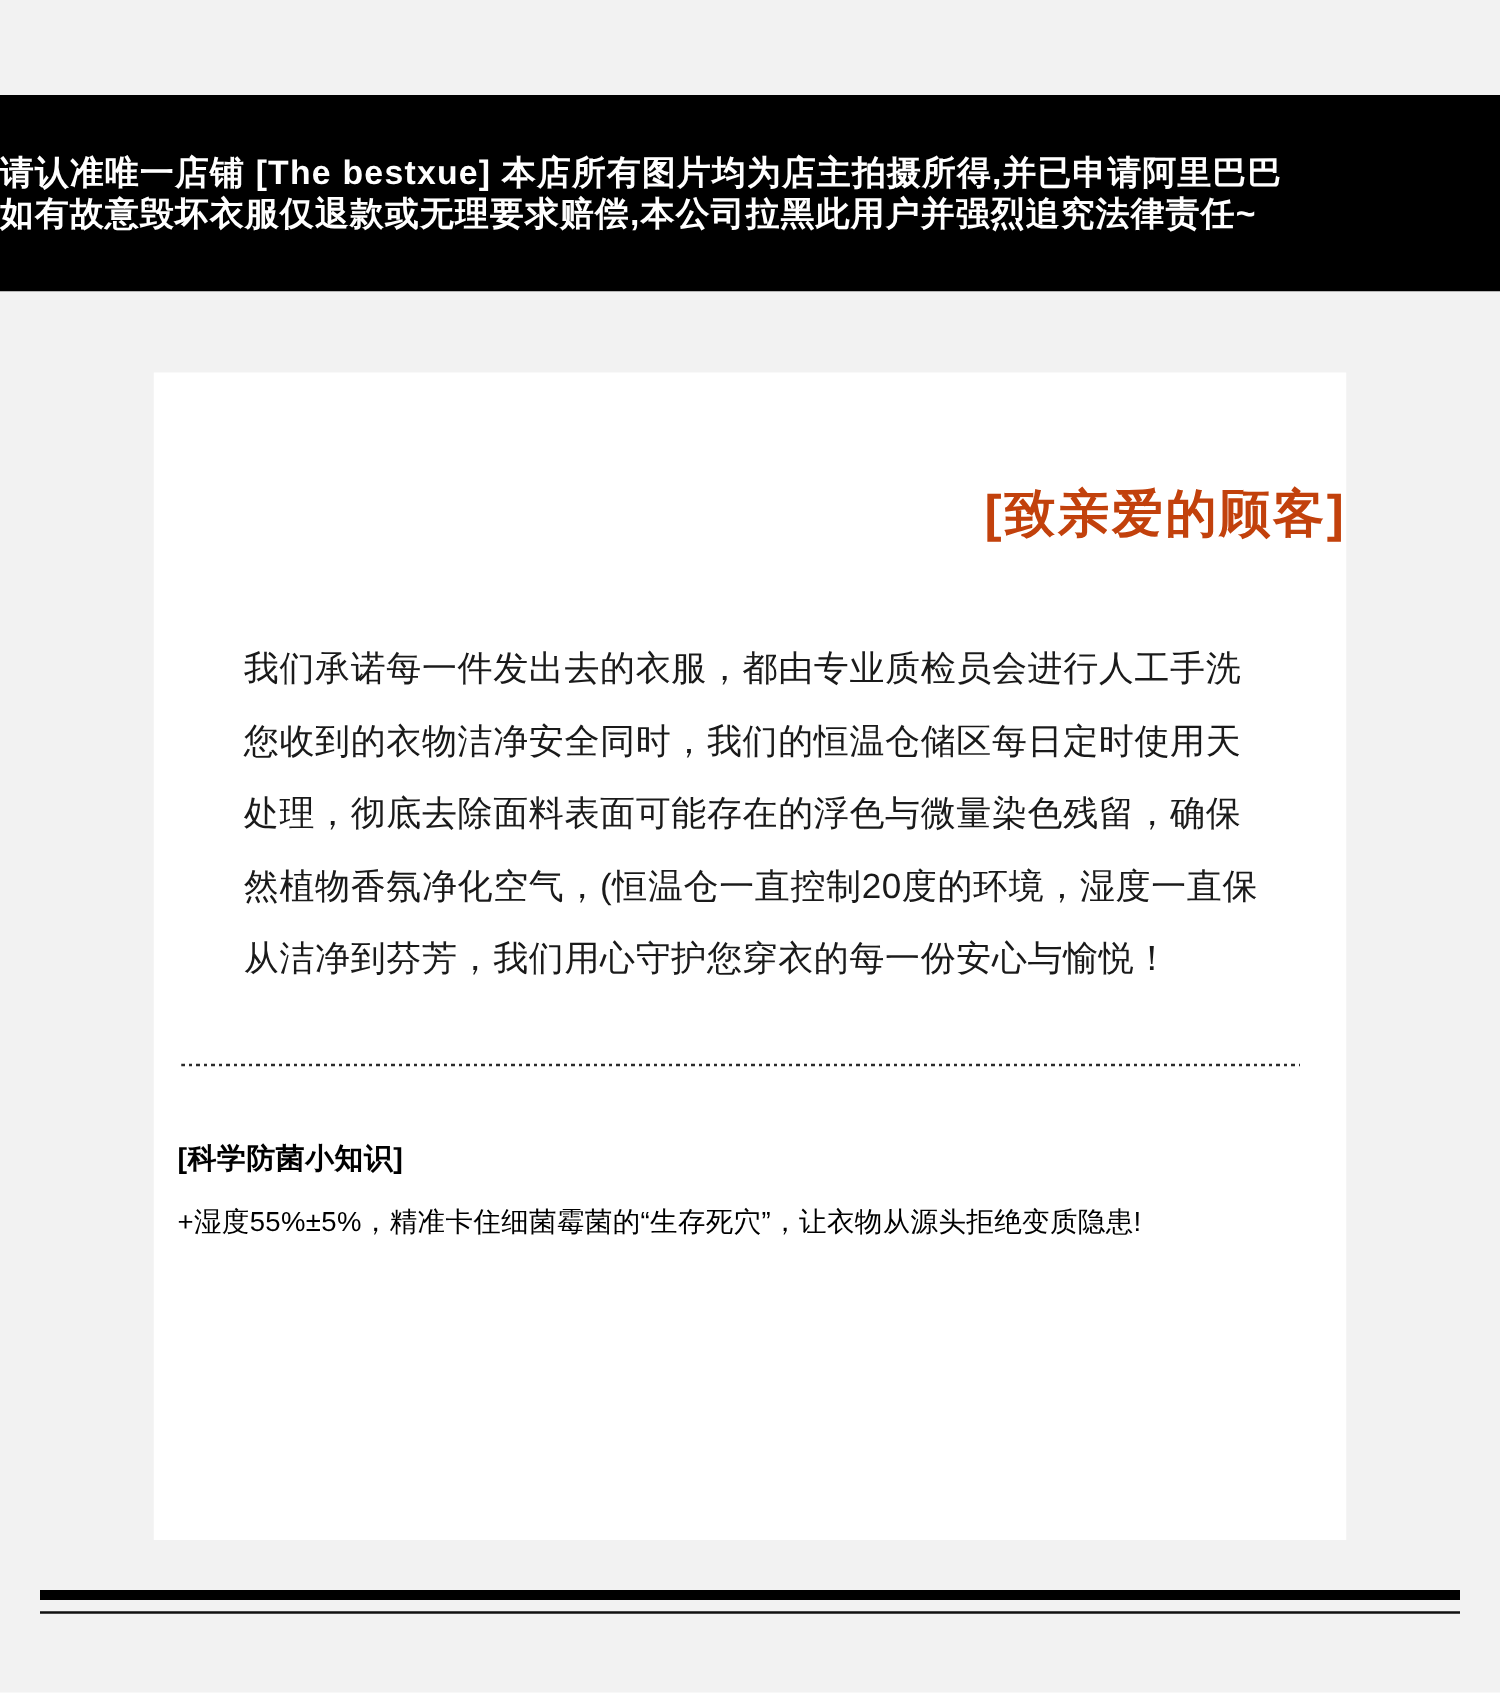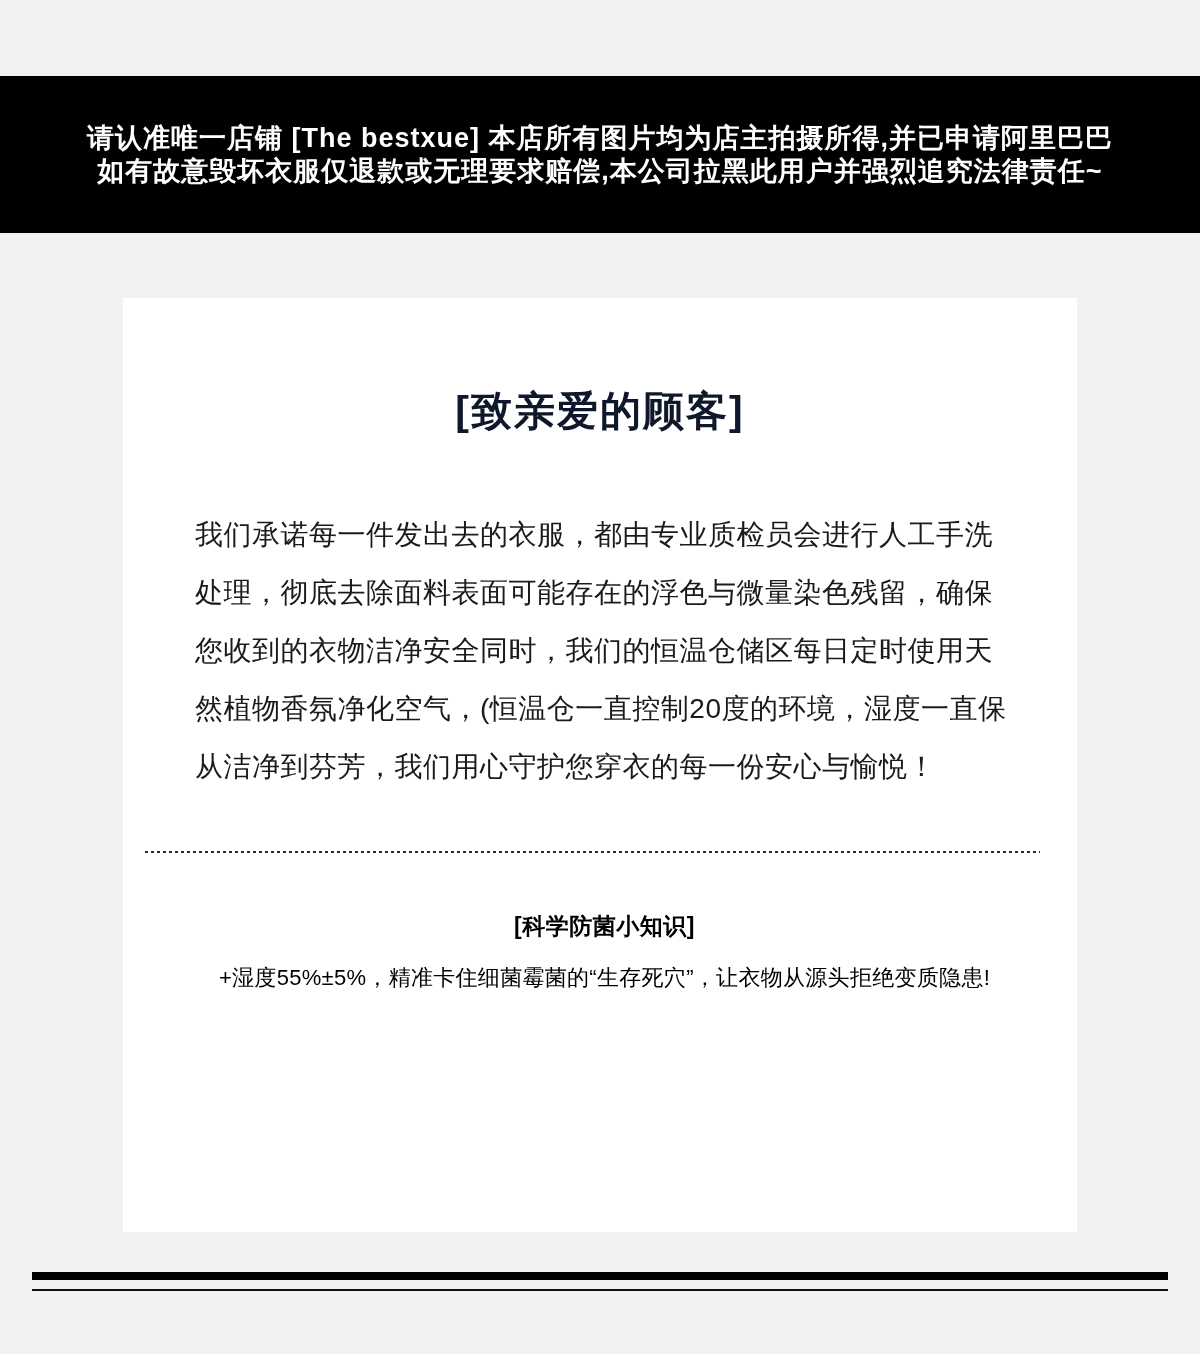--- a/index.html
+++ b/index.html
@@ -19,21 +19,21 @@
   .banner {
     position: absolute;
     top: 76px;
     left: 0;
     width: 1200px;
     height: 157px;
     background: #000000;
     display: flex;
     flex-direction: column;
     justify-content: center;
-    align-items: center;
+    align-items: flex-start;
   }
   .banner-line {
     color: #ffffff;
     font-weight: bold;
     font-size: 27px;
     line-height: 33px;
     letter-spacing: 1px;
     white-space: nowrap;
   }
 
@@ -42,24 +42,24 @@
     position: absolute;
     top: 298px;
     left: 123px;
     width: 954px;
     height: 934px;
     background: #ffffff;
   }
 
   .card-title {
     margin-top: 86px;
-    text-align: center;
+    text-align: right;
     font-size: 41px;
     font-weight: bold;
-    color: #0f172a;
+    color: #c2410c;
     letter-spacing: 2px;
   }
 
   .body-text {
     margin: 67px 40px 0 72px;
     font-size: 28px;
     color: #1a1a1a;
   }
   .body-line {
     line-height: 58px;
@@ -71,21 +71,20 @@
     margin-top: 55px;
     margin-left: 22px;
     width: 895px;
     height: 2px;
     background: repeating-linear-gradient(90deg, #2b2b2b 0 3px, transparent 3px 6px);
   }
 
   .science {
     margin: 58px 10px 0 19px;
     color: #000000;
-    text-align: center;
   }
   .science-heading {
     font-size: 23px;
     font-weight: bold;
     letter-spacing: 0.5px;
   }
   .science-lines {
     margin-top: 14px;
     font-size: 22px;
   }
@@ -119,22 +118,22 @@
 <div class="banner">
   <div class="banner-line">请认准唯一店铺 [The bestxue] 本店所有图片均为店主拍摄所得,并已申请阿里巴巴</div>
   <div class="banner-line">如有故意毁坏衣服仅退款或无理要求赔偿,本公司拉黑此用户并强烈追究法律责任~</div>
 </div>
 
 <div class="card">
   <div class="card-title">[致亲爱的顾客]</div>
 
   <div class="body-text">
     <div class="body-line">我们承诺每一件发出去的衣服，都由专业质检员会进行人工手洗</div>
+    <div class="body-line">您收到的衣物洁净安全同时，我们的恒温仓储区每日定时使用天</div>
     <div class="body-line">处理，彻底去除面料表面可能存在的浮色与微量染色残留，确保</div>
-    <div class="body-line">您收到的衣物洁净安全同时，我们的恒温仓储区每日定时使用天</div>
     <div class="body-line">然植物香氛净化空气，(恒温仓一直控制20度的环境，湿度一直保</div>
     <div class="body-line">从洁净到芬芳，我们用心守护您穿衣的每一份安心与愉悦！</div>
   </div>
 
   <div class="divider"></div>
 
   <div class="science">
     <div class="science-heading">[科学防菌小知识]</div>
     <div class="science-lines">
       <div class="science-line">+湿度55%±5%，精准卡住细菌霉菌的“生存死穴”，让衣物从源头拒绝变质隐患!</div>

